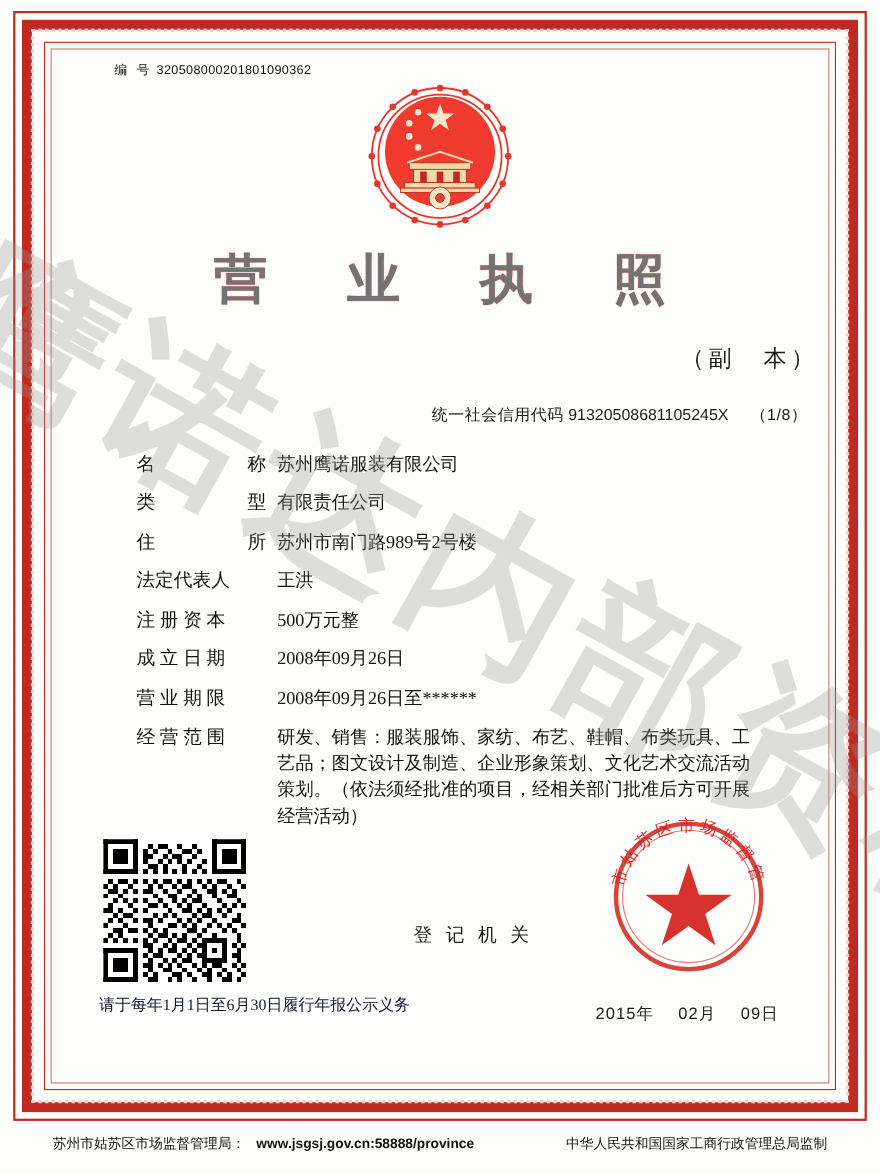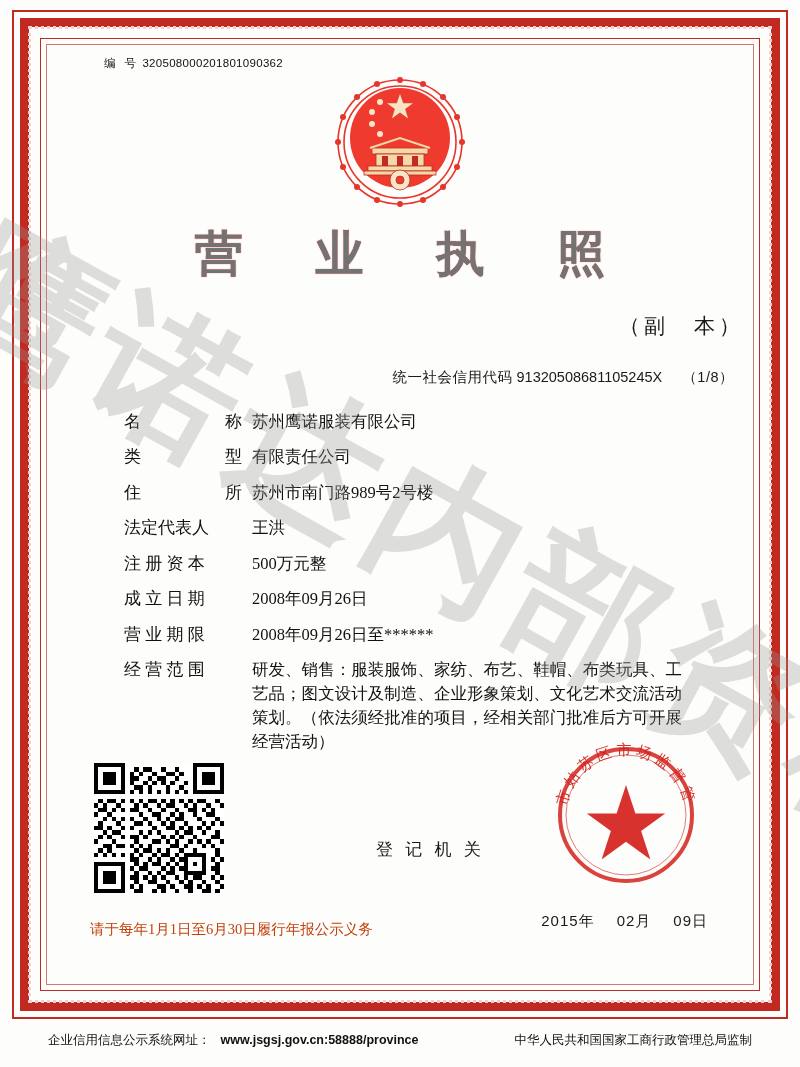--- a/index.html
+++ b/index.html
@@ -208,23 +208,23 @@
     font-size: 15px;
     letter-spacing: 1px;
     font-family: "Liberation Serif", serif;
   }
   .date-line .d { font-family: "Liberation Sans", sans-serif; }
   .date-line .gap { display:inline-block; width: 22px; }
 
   .annual-note {
     position: absolute;
     left: 34px;
-    bottom: 40px;
+    bottom: 56px;
     font-size: 14.5px;
-    color: #c2410c;
+    color: #0f172a;
   }
 
   
   .footer-left {
     position: absolute;
     left: 48px;
     bottom: 18px;
     font-size: 12.5px;
     color: #111;
   }
@@ -702,21 +702,21 @@
 
     <div class="date-line">
       <span class="d">2015</span><span>年</span><span class="gap"></span><span class="d">02</span><span>月</span><span class="gap"></span><span class="d">09</span><span>日</span>
     </div>
 
     <div class="annual-note">请于每年1月1日至6月30日履行年报公示义务</div>
 
   </div>
 
   <div class="footer-left">
-    <span>企业信用信息公示系统网址：</span><span class="url">www.jsgsj.gov.cn:58888/province</span>
+    <span>苏州市姑苏区市场监督管理局：</span><span class="url">www.jsgsj.gov.cn:58888/province</span>
   </div>
   <div class="footer-right">中华人民共和国国家工商行政管理总局监制</div>
 
   <div class="watermark">
     <div class="wm-text">鹰诺达内部资料</div>
   </div>
 
 </div>
 
 </body></html>

